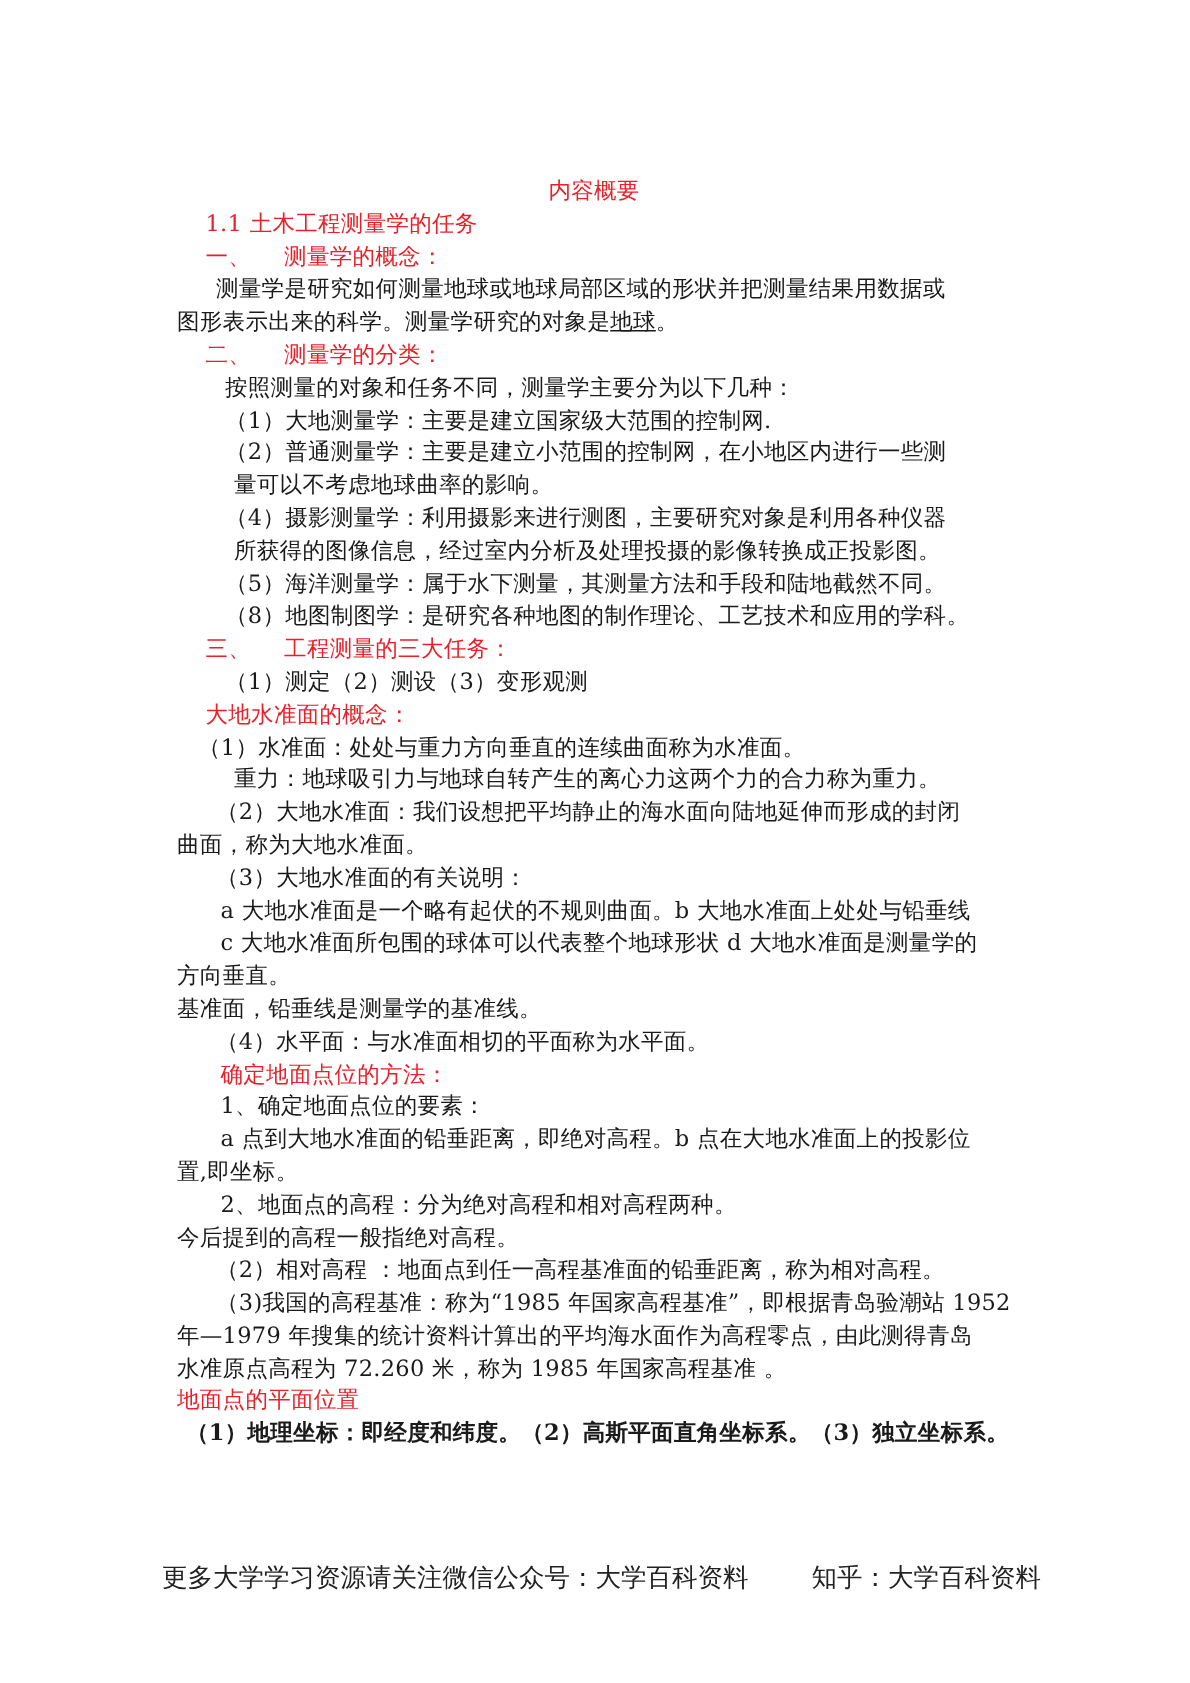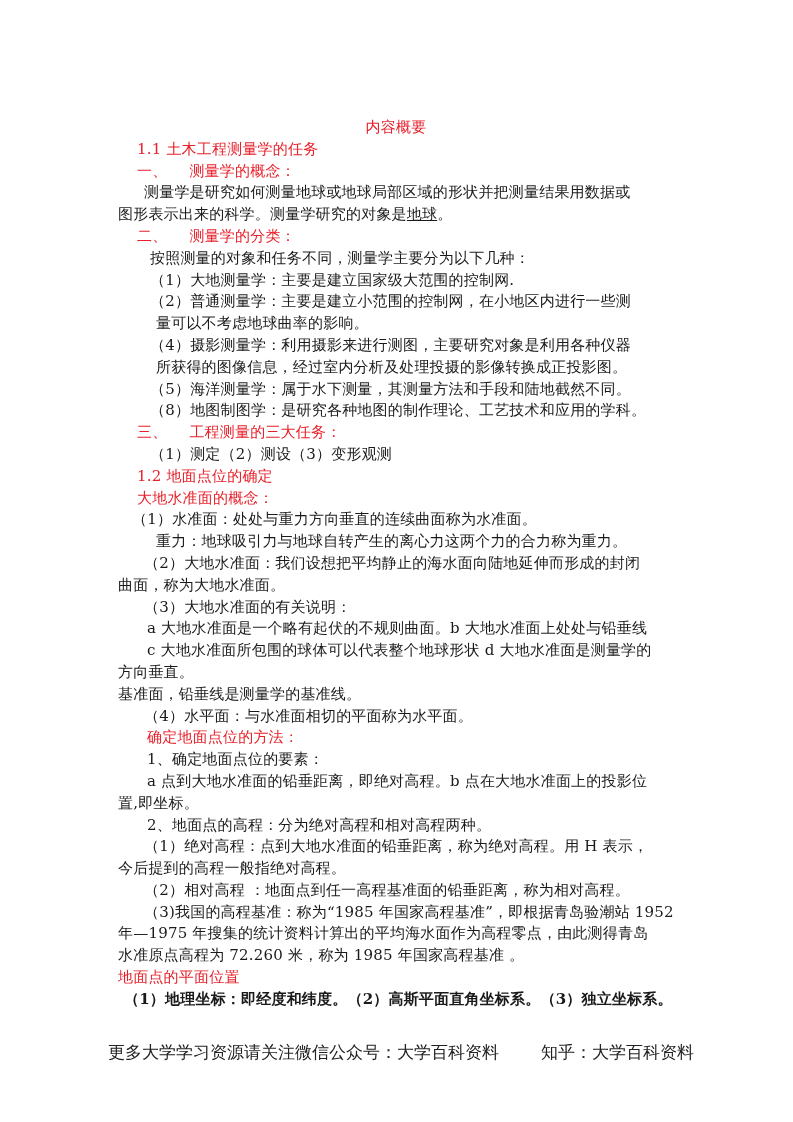--- a/index.html
+++ b/index.html
@@ -89,44 +89,42 @@
     <div class="line i3">（4）摄影测量学：利用摄影来进行测图，主要研究对象是利用各种仪器</div>
     <div class="line i6">所获得的图像信息，经过室内分析及处理投摄的影像转换成正投影图。</div>
     <div class="line i3">（5）海洋测量学：属于水下测量，其测量方法和手段和陆地截然不同。</div>
     <div class="line i3">（8）地图制图学：是研究各种地图的制作理论、工艺技术和应用的学科。</div>
 
     <div class="line red i2">
       <span>三、</span><span class="gap"></span><span>工程测量的三大任务：</span>
     </div>
     <div class="line i3">（1）测定（2）测设（3）变形观测</div>
 
-    <div class="line red i2">1.2 地面点位的确定</div>
     <div class="line red i2">大地水准面的概念：</div>
 
     <div class="line i5">（1）水准面：处处与重力方向垂直的连续曲面称为水准面。</div>
     <div class="line i6">重力：地球吸引力与地球自转产生的离心力这两个力的合力称为重力。</div>
     <div class="line i4">（2）大地水准面：我们设想把平均静止的海水面向陆地延伸而形成的封闭</div>
     <div class="line i0">曲面，称为大地水准面。</div>
     <div class="line i4">（3）大地水准面的有关说明：</div>
     <div class="line i7">a 大地水准面是一个略有起伏的不规则曲面。b 大地水准面上处处与铅垂线</div>
     <div class="line i7">c 大地水准面所包围的球体可以代表整个地球形状 d 大地水准面是测量学的</div>
     <div class="line i0">方向垂直。</div>
     <div class="line i0">基准面，铅垂线是测量学的基准线。</div>
     <div class="line i4">（4）水平面：与水准面相切的平面称为水平面。</div>
 
     <div class="line red i7">确定地面点位的方法：</div>
     <div class="line i7">1、确定地面点位的要素：</div>
     <div class="line i7">a 点到大地水准面的铅垂距离，即绝对高程。b 点在大地水准面上的投影位</div>
     <div class="line i0">置,即坐标。</div>
     <div class="line i7">2、地面点的高程：分为绝对高程和相对高程两种。</div>
-    <div class="line i4">（1）绝对高程：点到大地水准面的铅垂距离，称为绝对高程。用 H 表示，</div>
     <div class="line i0">今后提到的高程一般指绝对高程。</div>
     <div class="line i4">（2）相对高程 ：地面点到任一高程基准面的铅垂距离，称为相对高程。</div>
     <div class="line i4">（3)我国的高程基准：称为“1985 年国家高程基准”，即根据青岛验潮站 1952</div>
-    <div class="line i0">年—1975 年搜集的统计资料计算出的平均海水面作为高程零点，由此测得青岛</div>
+    <div class="line i0">年—1979 年搜集的统计资料计算出的平均海水面作为高程零点，由此测得青岛</div>
     <div class="line i0">水准原点高程为 72.260 米，称为 1985 年国家高程基准 。</div>
 
     <div class="line red i0">地面点的平面位置</div>
     <div class="line i1">（1）地理坐标：即经度和纬度。（2）高斯平面直角坐标系。（3）独立坐标系。</div>
   </div>
 
   <div class="footer">
     <span>更多大学学习资源请关注微信公众号：大学百科资料</span><span class="sep"></span><span>知乎：大学百科资料</span>
   </div>
 </div>

